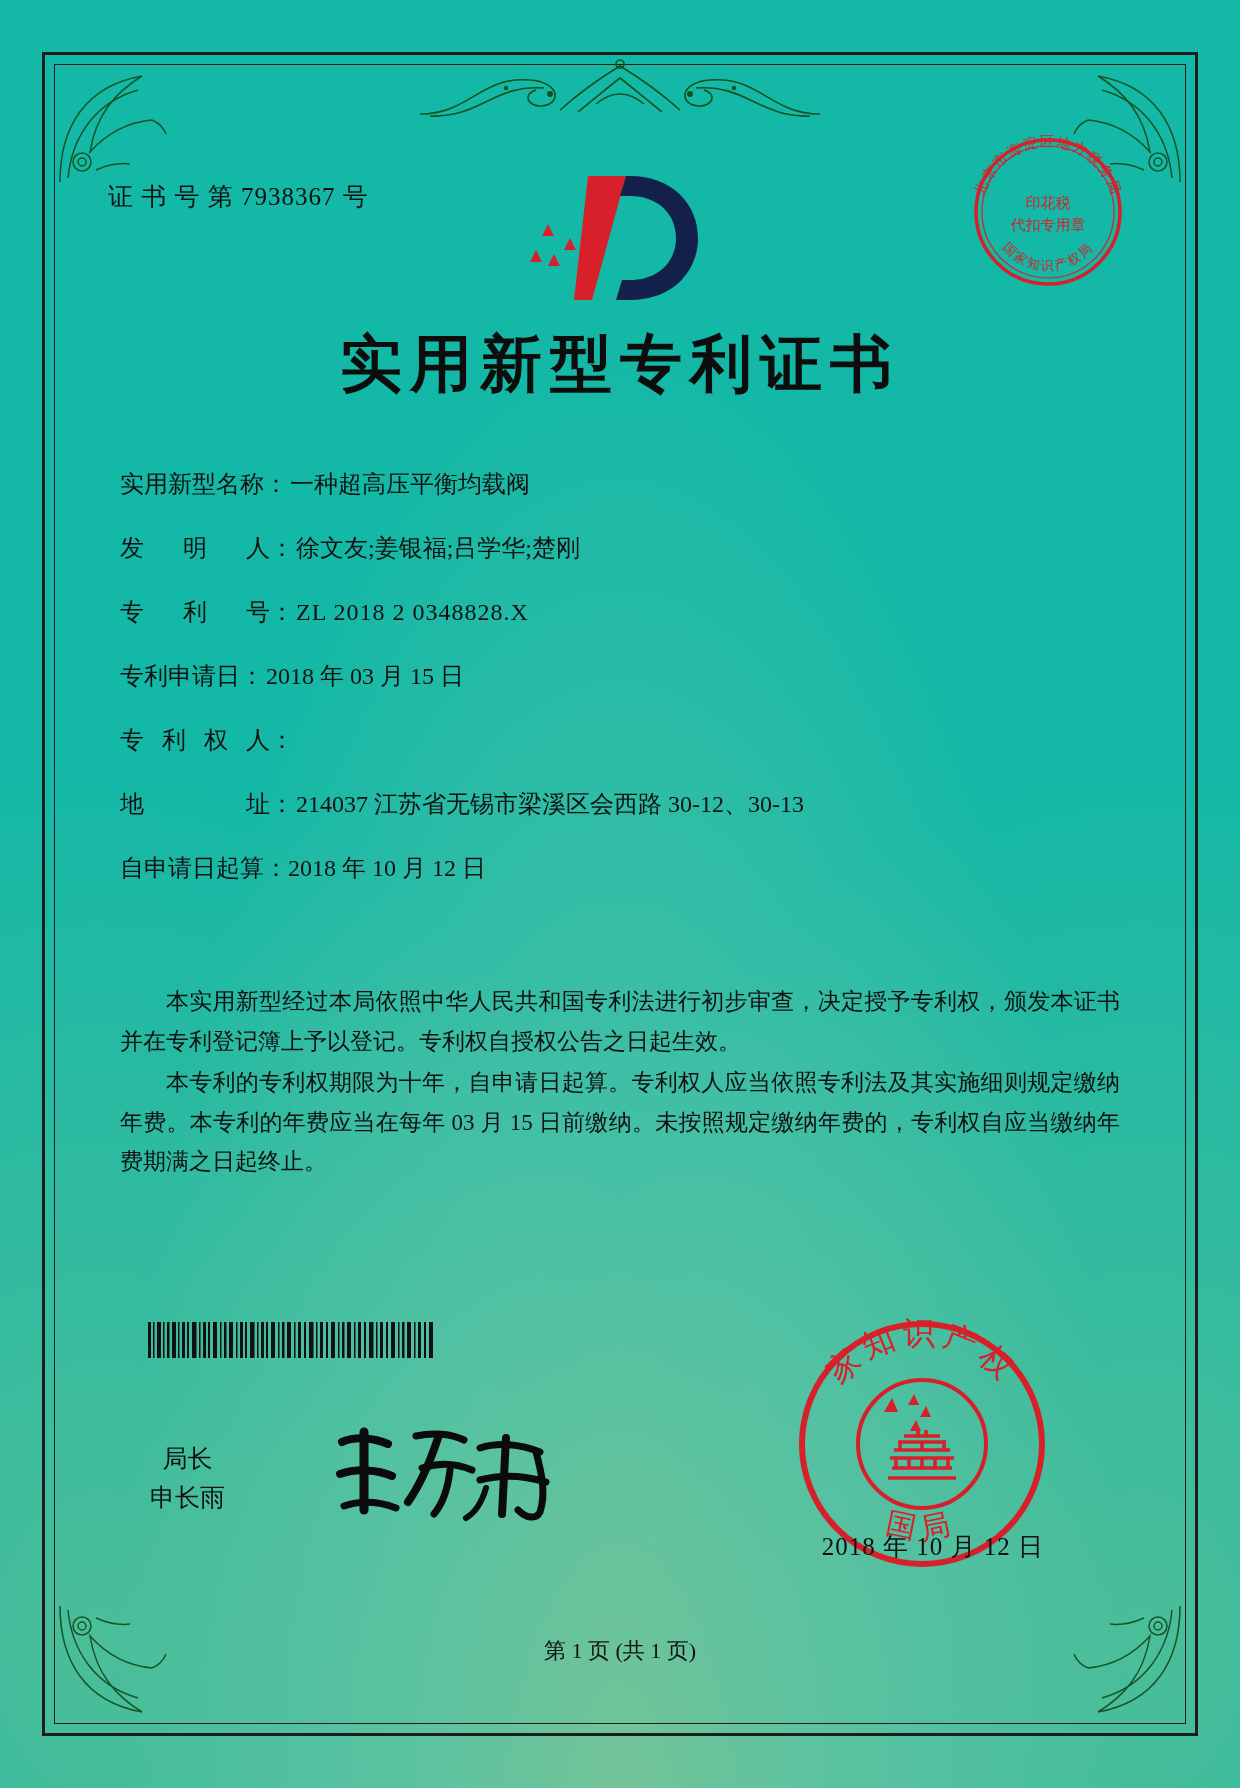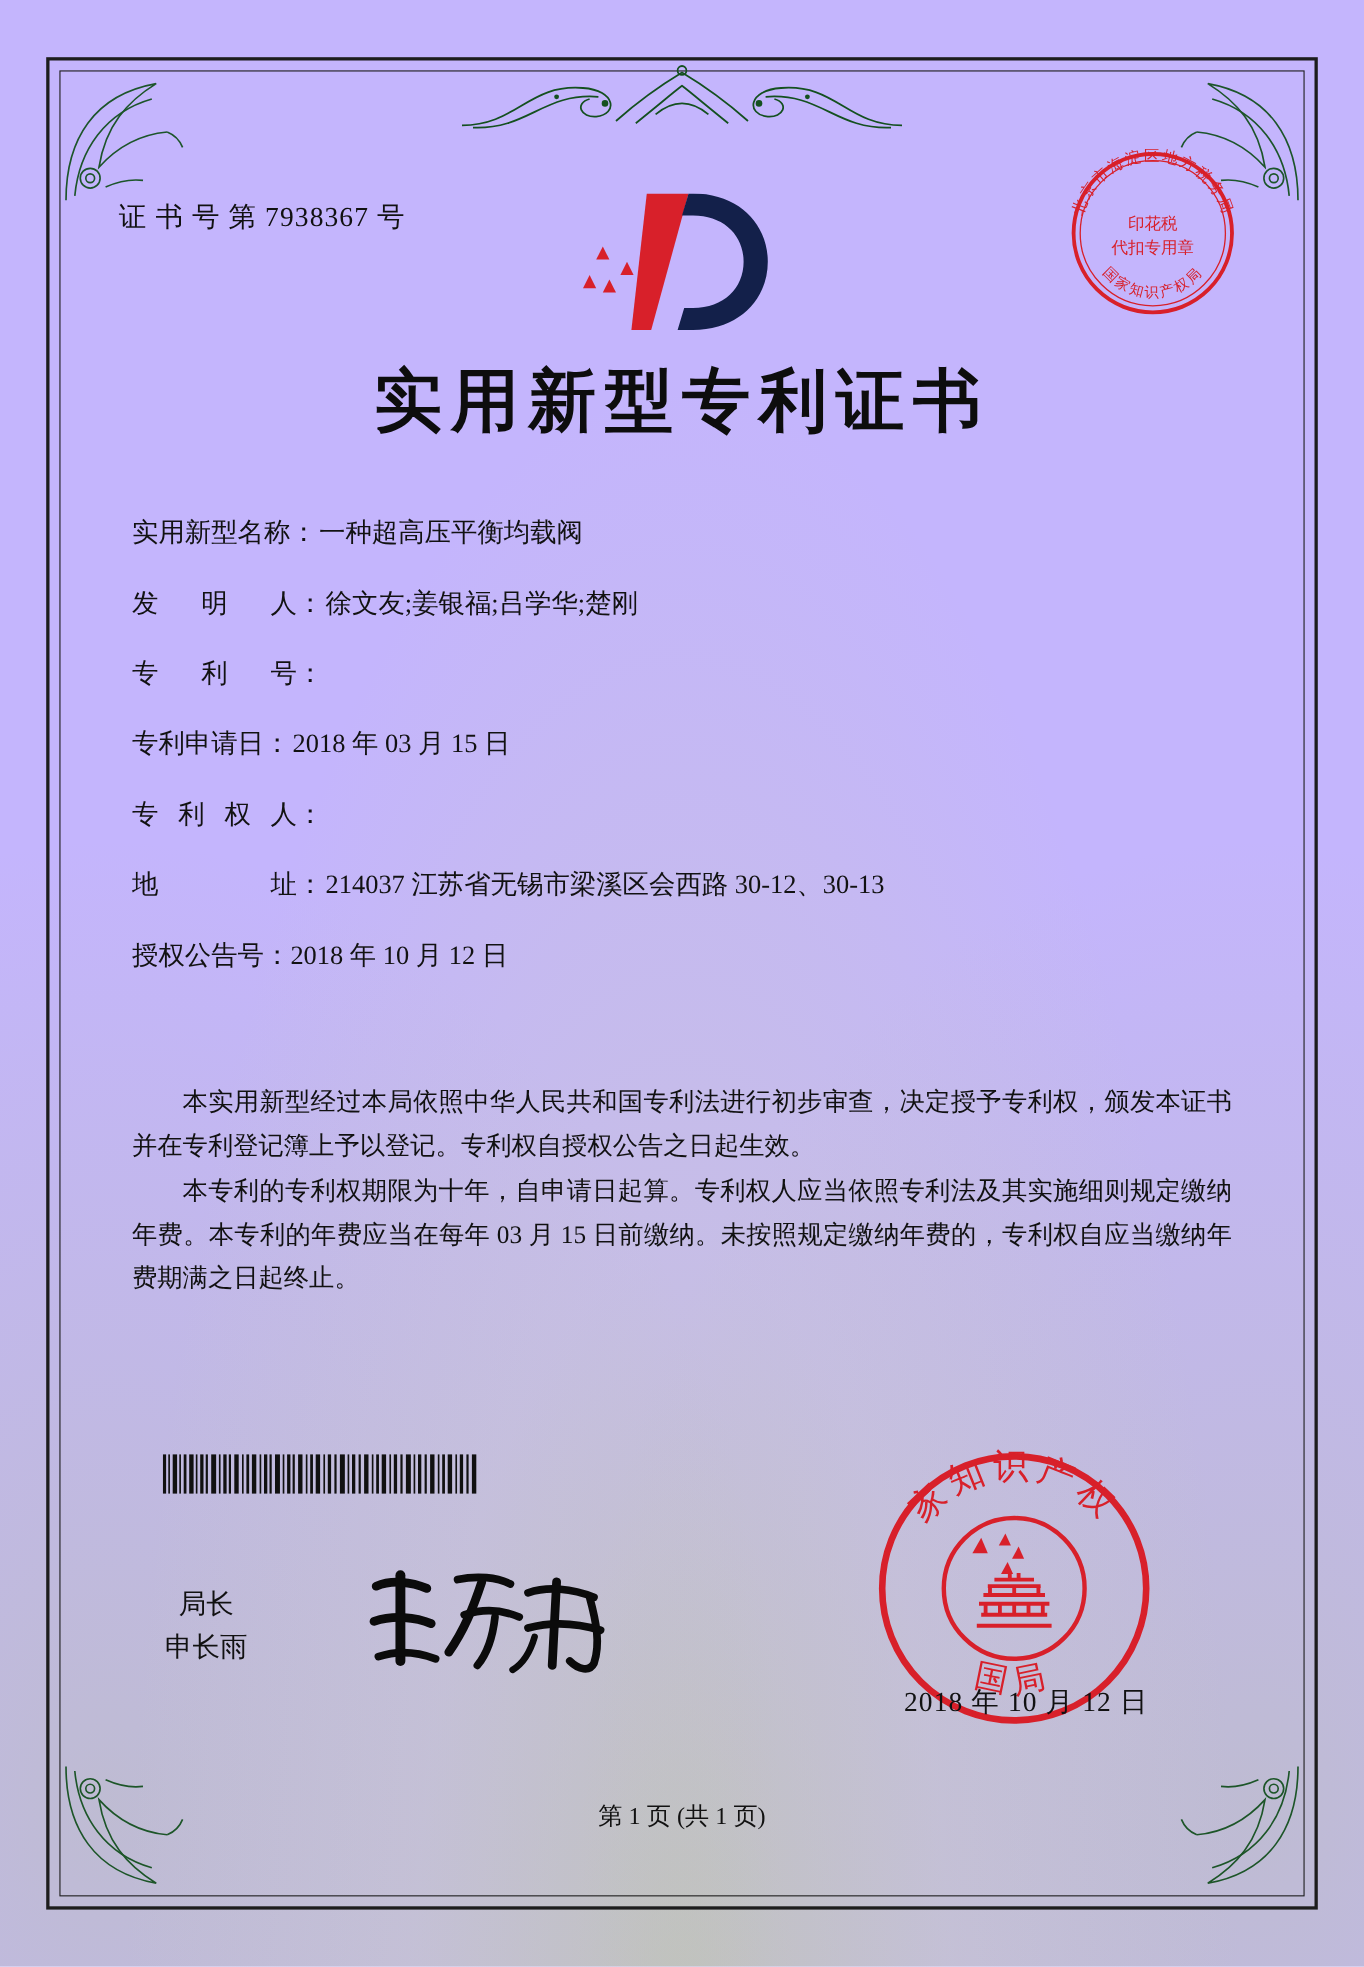--- a/index.html
+++ b/index.html
@@ -8,21 +8,21 @@
     background: #ffffff;
   }
   body {
     font-family: "Liberation Serif", "DejaVu Serif", serif;
   }
   .page {
     position: relative;
     width: 1240px;
     height: 1788px;
     margin: 0 auto;
-    background: #c4b5fd;
+    background: #14b8a6;
     overflow: hidden;
   }
   
   .tint {
     position: absolute;
     left: 0; top: 0; right: 0; bottom: 0;
     background:
       radial-gradient(ellipse at 50% 105%, rgba(190, 205, 140, 0.55) 0%, rgba(205,215,165,0.25) 28%, rgba(255,255,255,0) 58%),
       radial-gradient(ellipse at 8% 92%, rgba(180, 200, 130, 0.35) 0%, rgba(255,255,255,0) 38%),
       radial-gradient(ellipse at 92% 92%, rgba(180, 200, 130, 0.35) 0%, rgba(255,255,255,0) 38%);
@@ -312,39 +312,40 @@
       <span class="field-value">一种超高压平衡均载阀</span>
     </div>
     <div class="field-row">
       <span class="field-label spread">发明人</span>
       <span class="field-colon">：</span>
       <span class="field-value">徐文友;姜银福;吕学华;楚刚</span>
     </div>
     <div class="field-row">
       <span class="field-label spread">专利号</span>
       <span class="field-colon">：</span>
+      <span class="field-value mono">ZL 2018 2 0348828.X</span>
     </div>
     <div class="field-row">
       <span class="field-label">专利申请日</span>
       <span class="field-colon">：</span>
       <span class="field-value">2018 年 03 月 15 日</span>
     </div>
     <div class="field-row">
       <span class="field-label spread">专利权人</span>
       <span class="field-colon">：</span>
     </div>
     <div class="field-row">
       <span class="field-label spread">地址</span>
       <span class="field-colon">：</span>
       <span class="field-value">214037 江苏省无锡市梁溪区会西路 30-12、30-13</span>
     </div>
 
     <div class="pubrow">
       <span class="left">
-        <span>授权公告号</span><span>：</span><span>2018 年 10 月 12 日</span>
+        <span>自申请日起算</span><span>：</span><span>2018 年 10 月 12 日</span>
       </span>
     </div>
   </div>
 
   <div class="body-text">
     <p>本实用新型经过本局依照中华人民共和国专利法进行初步审查，决定授予专利权，颁发本证书并在专利登记簿上予以登记。专利权自授权公告之日起生效。</p>
     <p>本专利的专利权期限为十年，自申请日起算。专利权人应当依照专利法及其实施细则规定缴纳年费。本专利的年费应当在每年 03 月 15 日前缴纳。未按照规定缴纳年费的，专利权自应当缴纳年费期满之日起终止。</p>
   </div>
 
   <div class="barcode">

